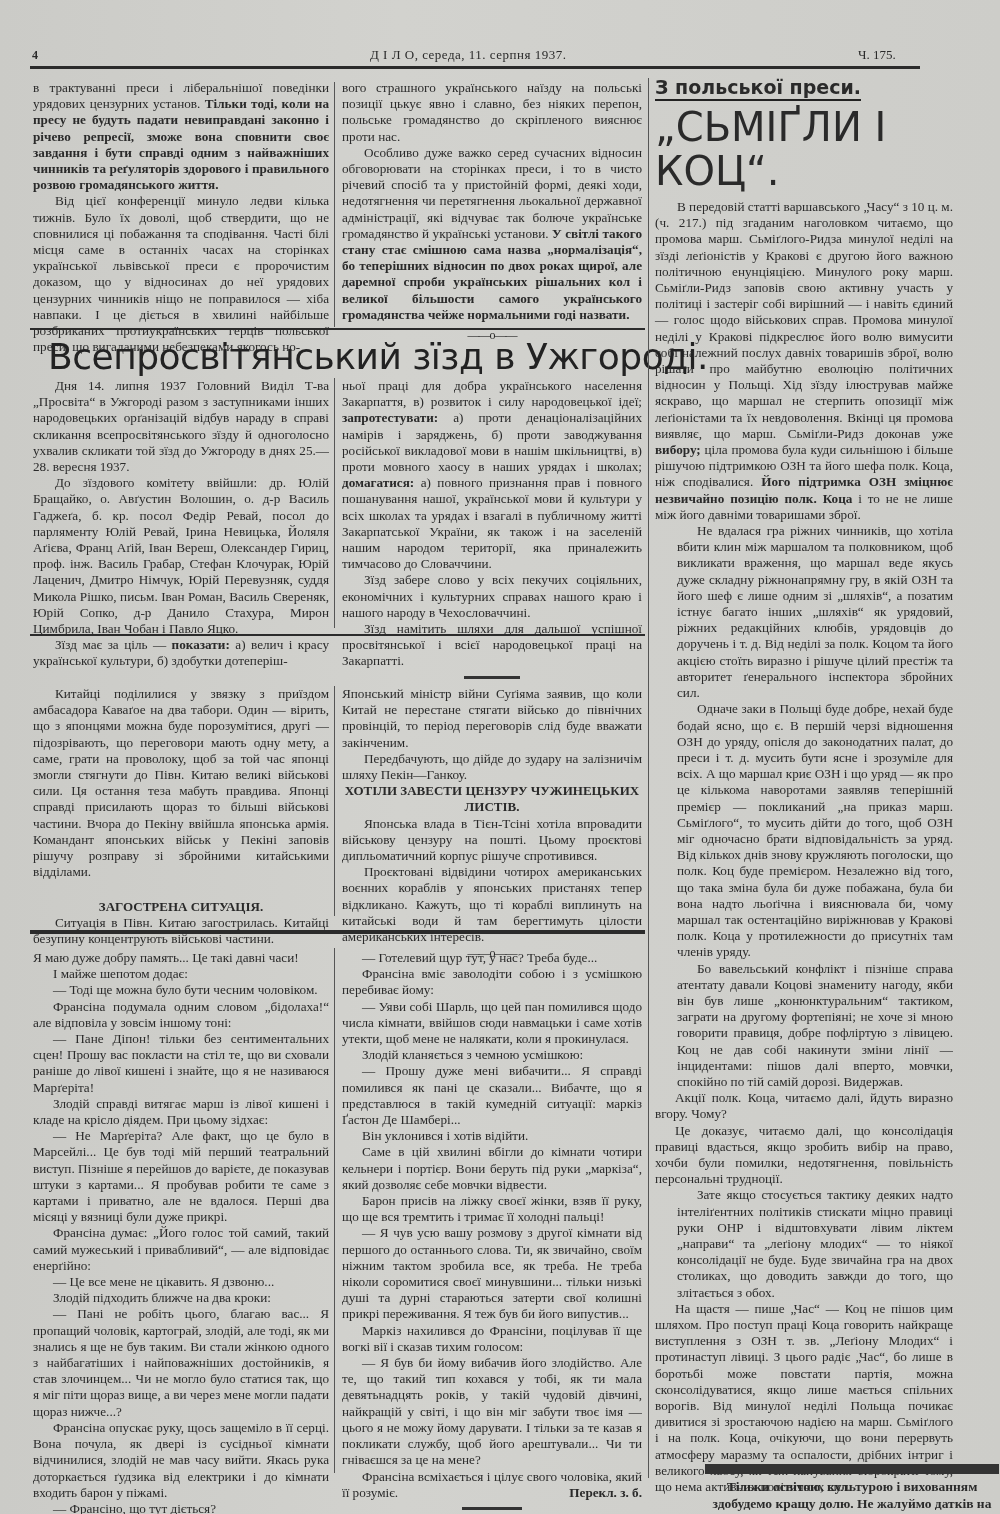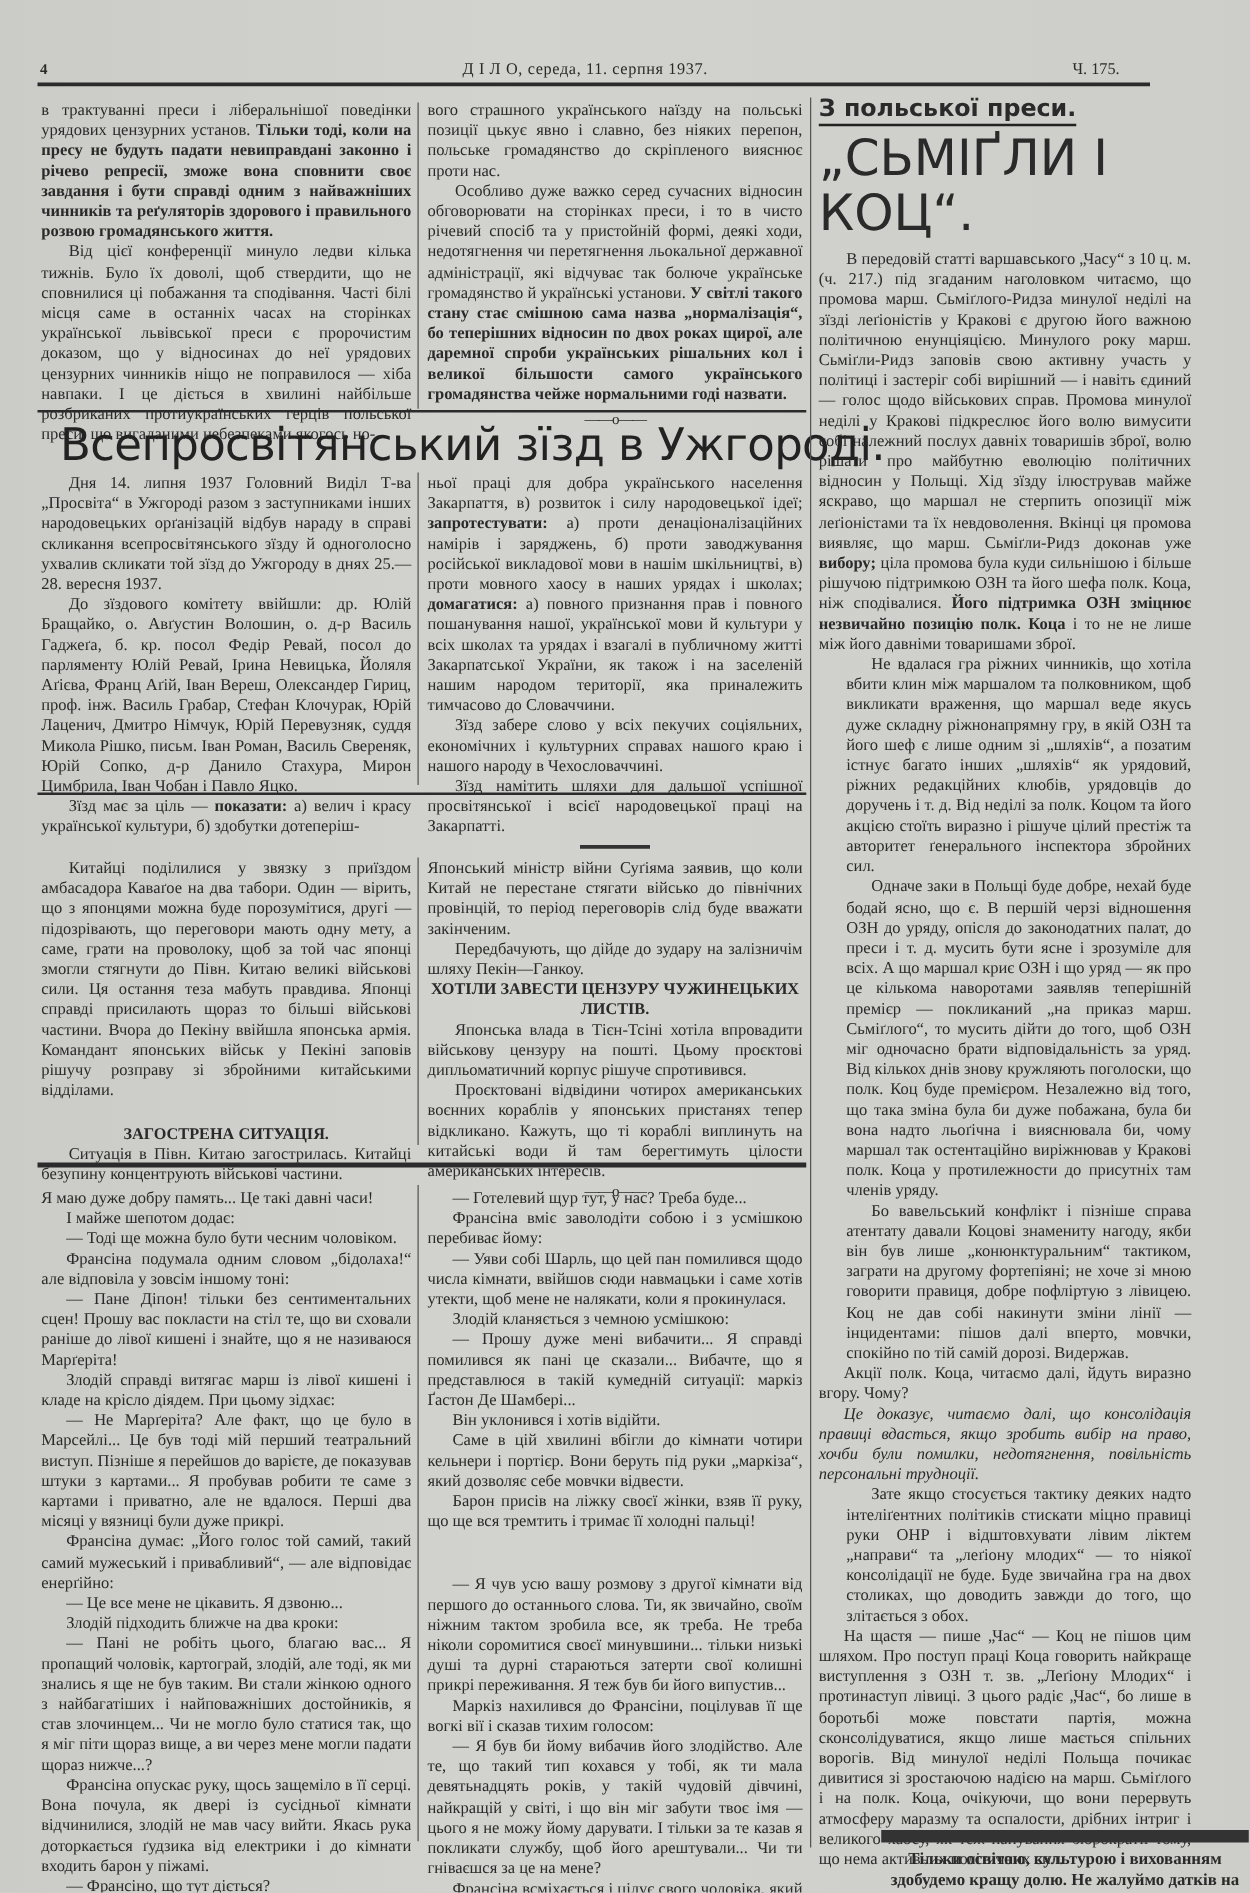--- a/index.html
+++ b/index.html
@@ -122,40 +122,40 @@
   <div class="vrule" style="left:334px; top:948px; height:525px;"></div>
   <div class="col p" style="left:342px; top:950px; width:300px;">
     <div style="text-indent:20px;">— Готелевий щур тут, у нас? Треба буде...</div>
     <div style="text-indent:20px;">Франсіна вміє заволодіти собою і з усмішкою перебиває йому:</div>
     <div style="text-indent:20px;">— Уяви собі Шарль, що цей пан помилився щодо числа кімнати, ввійшов сюди навмацьки і саме хотів утекти, щоб мене не налякати, коли я прокинулася.</div>
     <div style="text-indent:20px;">Злодій кланяється з чемною усмішкою:</div>
     <div style="text-indent:20px;">— Прошу дуже мені вибачити... Я справді помилився як пані це сказали... Вибачте, що я представлюся в такій кумедній ситуації: маркіз Ґастон Де Шамбері...</div>
     <div style="text-indent:20px;">Він уклонився і хотів відійти.</div>
     <div style="text-indent:20px;">Саме в цій хвилині вбігли до кімнати чотири кельнери і портієр. Вони беруть під руки „маркіза“, який дозволяє себе мовчки відвести.</div>
     <div style="text-indent:20px;">Барон присів на ліжку своєї жінки, взяв її руку, що ще вся тремтить і тримає її холодні пальці!</div>
-    <div style="text-indent:20px;margin-top:34px;">— Я чув усю вашу розмову з другої кімнати від першого до останнього слова. Ти, як звичайно, своїм ніжним тактом зробила все, як треба. Не треба ніколи соромитися своєї минувшини... тільки низькі душі та дурні стараються затерти свої колишні прикрі переживання. Я теж був би його випустив...</div>
+    <div style="text-indent:20px;">— Я чув усю вашу розмову з другої кімнати від першого до останнього слова. Ти, як звичайно, своїм ніжним тактом зробила все, як треба. Не треба ніколи соромитися своєї минувшини... тільки низькі душі та дурні стараються затерти свої колишні прикрі переживання. Я теж був би його випустив...</div>
     <div style="text-indent:20px;">Маркіз нахилився до Франсіни, поцілував її ще вогкі вії і сказав тихим голосом:</div>
     <div style="text-indent:20px;">— Я був би йому вибачив його злодійство. Але те, що такий тип кохався у тобі, як ти мала девятьнадцять років, у такій чудовій дівчині, найкращій у світі, і що він міг забути твоє імя — цього я не можу йому дарувати. І тільки за те казав я покликати службу, щоб його арештували... Чи ти гніваєшся за це на мене?</div>
     <div style="text-indent:20px;">Франсіна всміхається і цілує свого чоловіка, який її розуміє.</div>
     <span class="sig" style="margin-top:-16px;">Перекл. з. б.</span>
     <div style="width:60px;height:3px;background:#333;margin:6px auto 0;"></div>
   </div>
 
   <div class="vrule" style="left:648px; top:78px; height:1400px;"></div>
 
   <div class="col" style="left:655px; top:76px; width:298px;">
     <div class="right-title-small">З польської преси.</div>
     <div class="right-title-big">„СЬМІҐЛИ І КОЦ“.</div>
     <div class="p" style="margin-top:6px;">
       <span class="ind"></span><span>В передовій статті варшавського „Часу“ з 10 ц. м. (ч. 217.) під згаданим наголовком читаємо, що промова марш. Сьміґлого-Ридза минулої неділі на зїзді леґіоністів у Кракові є другою його важною політичною енунціяцією. Минулого року марш. Сьміґли-Ридз заповів свою активну участь у політиці і застеріг собі вирішний — і навіть єдиний — голос щодо військових справ. Промова минулої неділі у Кракові підкреслює його волю вимусити собі належний послух давніх товаришів зброї, волю рішати про майбутню еволюцію політичних відносин у Польщі. Хід зїзду ілюстрував майже яскраво, що маршал не стерпить опозиції між леґіоністами та їх невдоволення. Вкінці ця промова виявляє, що марш. Сьміґли-Ридз доконав уже </span><span class="b">вибору;</span><span> ціла промова була куди сильнішою і більше рішучою підтримкою ОЗН та його шефа полк. Коца, ніж сподівалися. </span><span class="b">Його підтримка ОЗН зміцнює незвичайно позицію полк. Коца</span><span> і то не не лише між його давніми товаришами зброї.</span>
       <div style="text-indent:20px; padding-left:22px;">Не вдалася гра ріжних чинників, що хотіла вбити клин між маршалом та полковником, щоб викликати враження, що маршал веде якусь дуже складну ріжнонапрямну гру, в якій ОЗН та його шеф є лише одним зі „шляхів“, а позатим істнує багато інших „шляхів“ як урядовий, ріжних редакційних клюбів, урядовців до доручень і т. д. Від неділі за полк. Коцом та його акцією стоїть виразно і рішуче цілий престіж та авторитет ґенерального інспектора збройних сил.</div>
       <div style="text-indent:20px; padding-left:22px;">Одначе заки в Польщі буде добре, нехай буде бодай ясно, що є. В першій черзі відношення ОЗН до уряду, опісля до законодатних палат, до преси і т. д. мусить бути ясне і зрозуміле для всіх. А що маршал криє ОЗН і що уряд — як про це кількома наворотами заявляв теперішній премієр — покликаний „на приказ марш. Сьміґлого“, то мусить дійти до того, щоб ОЗН міг одночасно брати відповідальність за уряд. Від кількох днів знову кружляють поголоски, що полк. Коц буде премієром. Незалежно від того, що така зміна була би дуже побажана, була би вона надто льоґічна і вияснювала би, чому маршал так остентаційно виріжнював у Кракові полк. Коца у протилежности до присутніх там членів уряду.</div>
       <div style="text-indent:20px; padding-left:22px;">Бо вавельський конфлікт і пізніше справа атентату давали Коцові знамениту нагоду, якби він був лише „конюнктуральним“ тактиком, заграти на другому фортепіяні; не хоче зі мною говорити правиця, добре пофліртую з лівицею. Коц не дав собі накинути зміни лінії — інцидентами: пішов далі вперто, мовчки, спокійно по тій самій дорозі. Видержав.</div>
       <div style="text-indent:20px;">Акції полк. Коца, читаємо далі, йдуть виразно вгору. Чому?</div>
-      <div style="text-indent:20px;font-style:italic;">Це доказує, читаємо далі, що консолідація правиці вдасться, якщо зробить вибір на право, хочби були помилки, недотягнення, повільність персональні трудноції.</div>
+      <div style="text-indent:20px;">Це доказує, читаємо далі, що консолідація правиці вдасться, якщо зробить вибір на право, хочби були помилки, недотягнення, повільність персональні трудноції.</div>
       <div style="text-indent:20px; padding-left:22px;">Зате якщо стосується тактику деяких надто інтеліґентних політиків стискати міцно правиці руки ОНР і відштовхувати лівим ліктем „направи“ та „леґіону млодих“ — то ніякої консолідації не буде. Буде звичайна гра на двох столиках, що доводить завжди до того, що злітається з обох.</div>
       <div style="text-indent:20px;">На щастя — пише „Час“ — Коц не пішов цим шляхом. Про поступ праці Коца говорить найкраще виступлення з ОЗН т. зв. „Леґіону Млодих“ і протинаступ лівиці. З цього радіє „Час“, бо лише в боротьбі може повстати партія, можна сконсолідуватися, якщо лише мається спільних ворогів. Від минулої неділі Польща почикає дивитися зі зростаючою надією на марш. Сьміґлого і на полк. Коца, очікуючи, що вони перервуть атмосферу маразму та оспалости, дрібних інтриг і великого хаосу, як теж панування бюрократії тому, що нема активних політичних сил.</div>
     </div>
   </div>
 
   <div class="col" style="left:657px; top:1460px; width:294px;margin-left:48px;">
     <div class="bar"></div>
     <div class="footer-box">
       <span>Тільки освітою, культурою і вихованням здобудемо кращу долю.</span>
       <span>Не жалуймо датків на скріплення освітніх змагань.</span>

